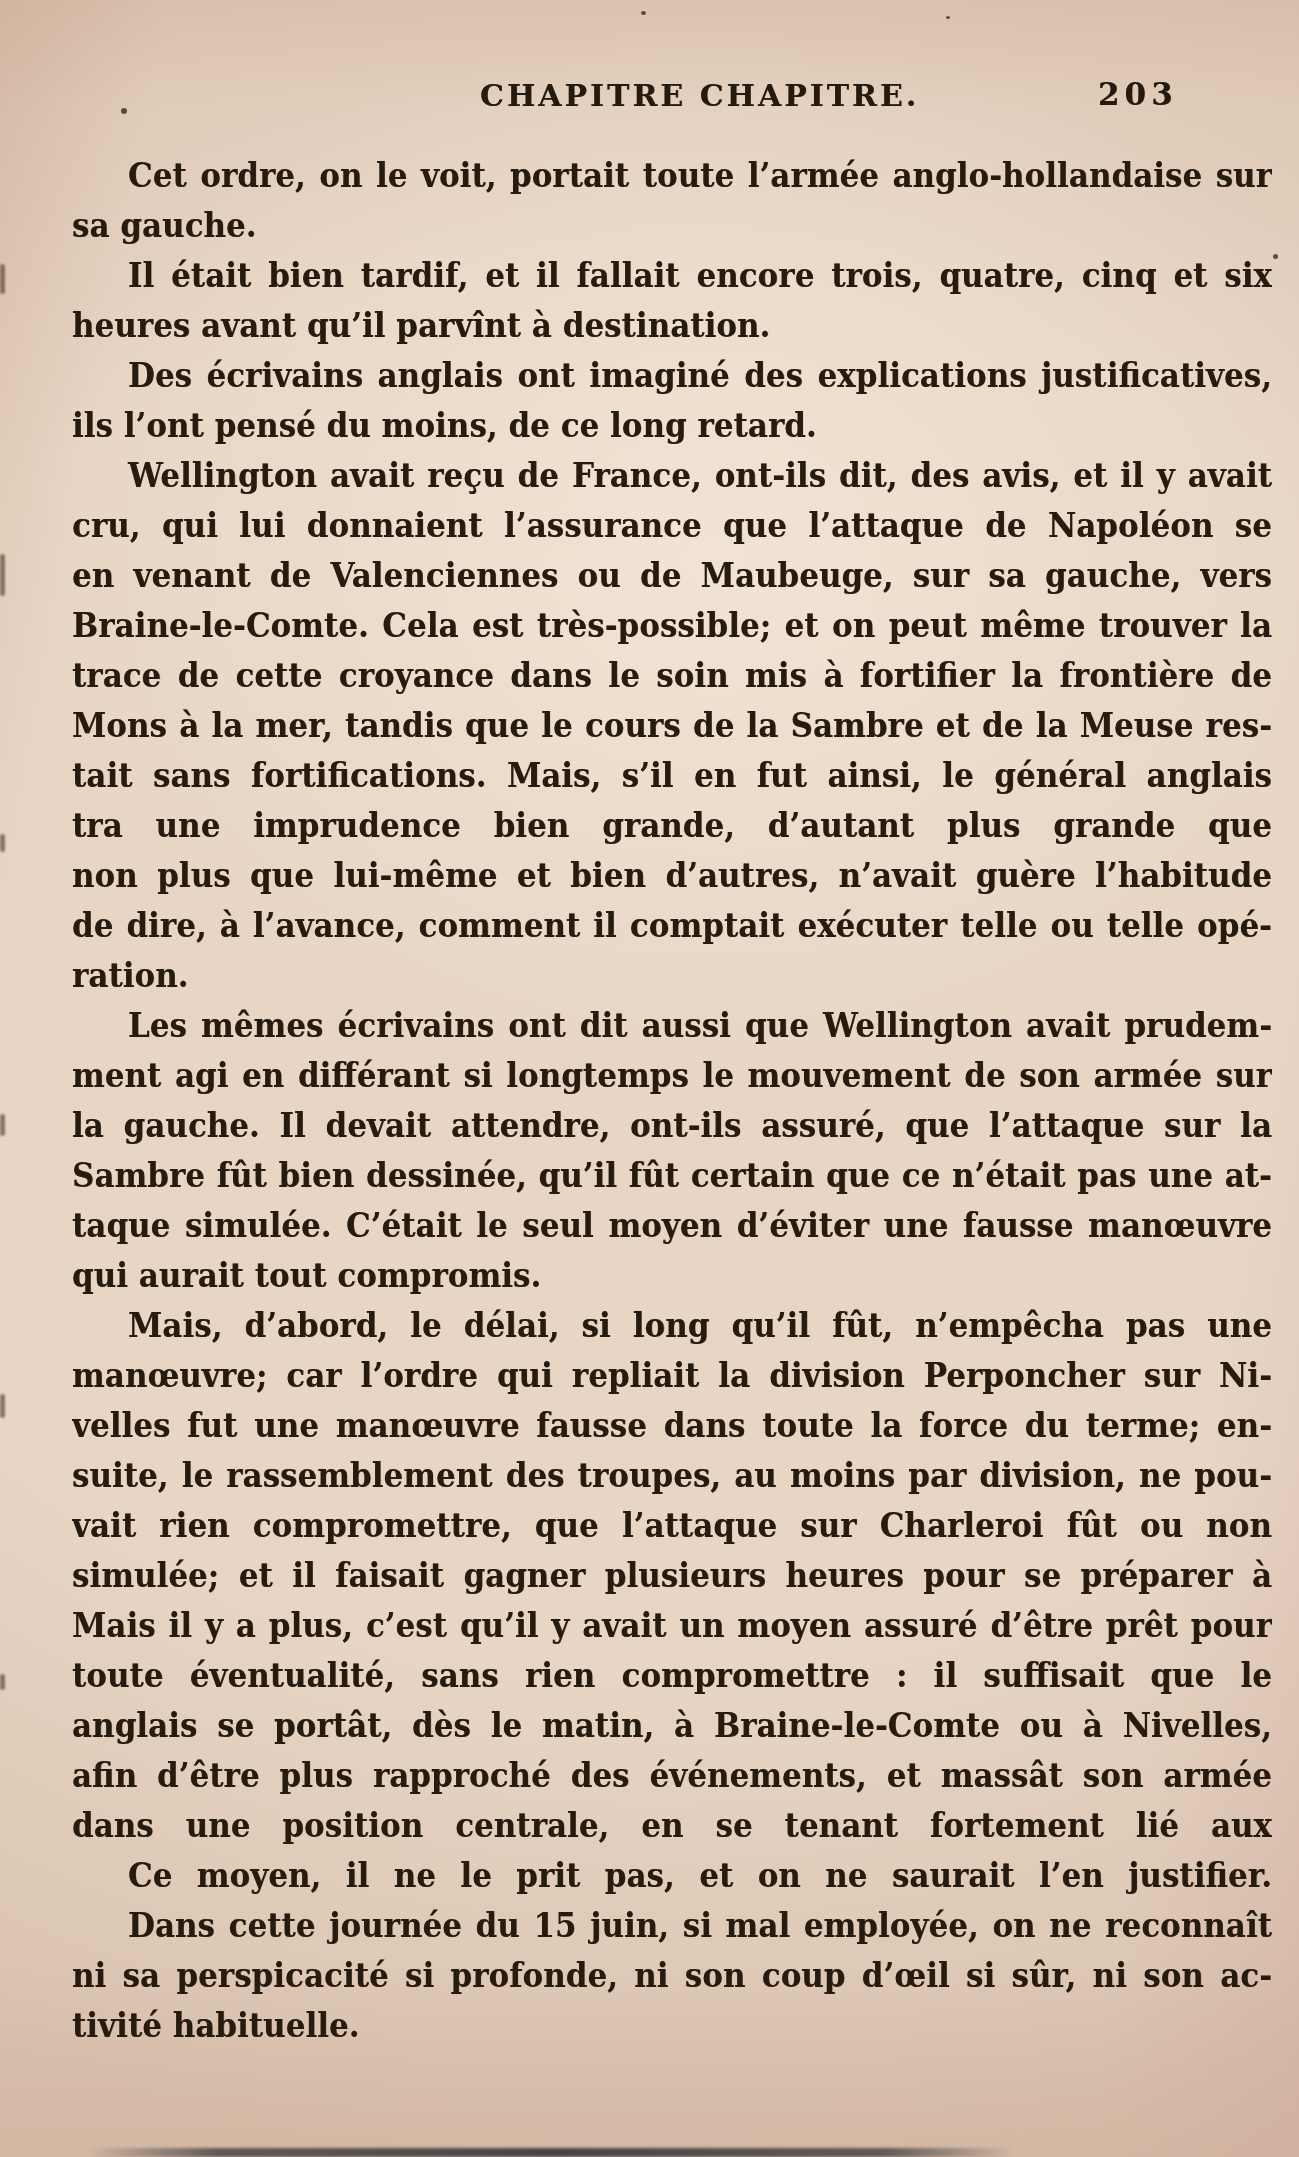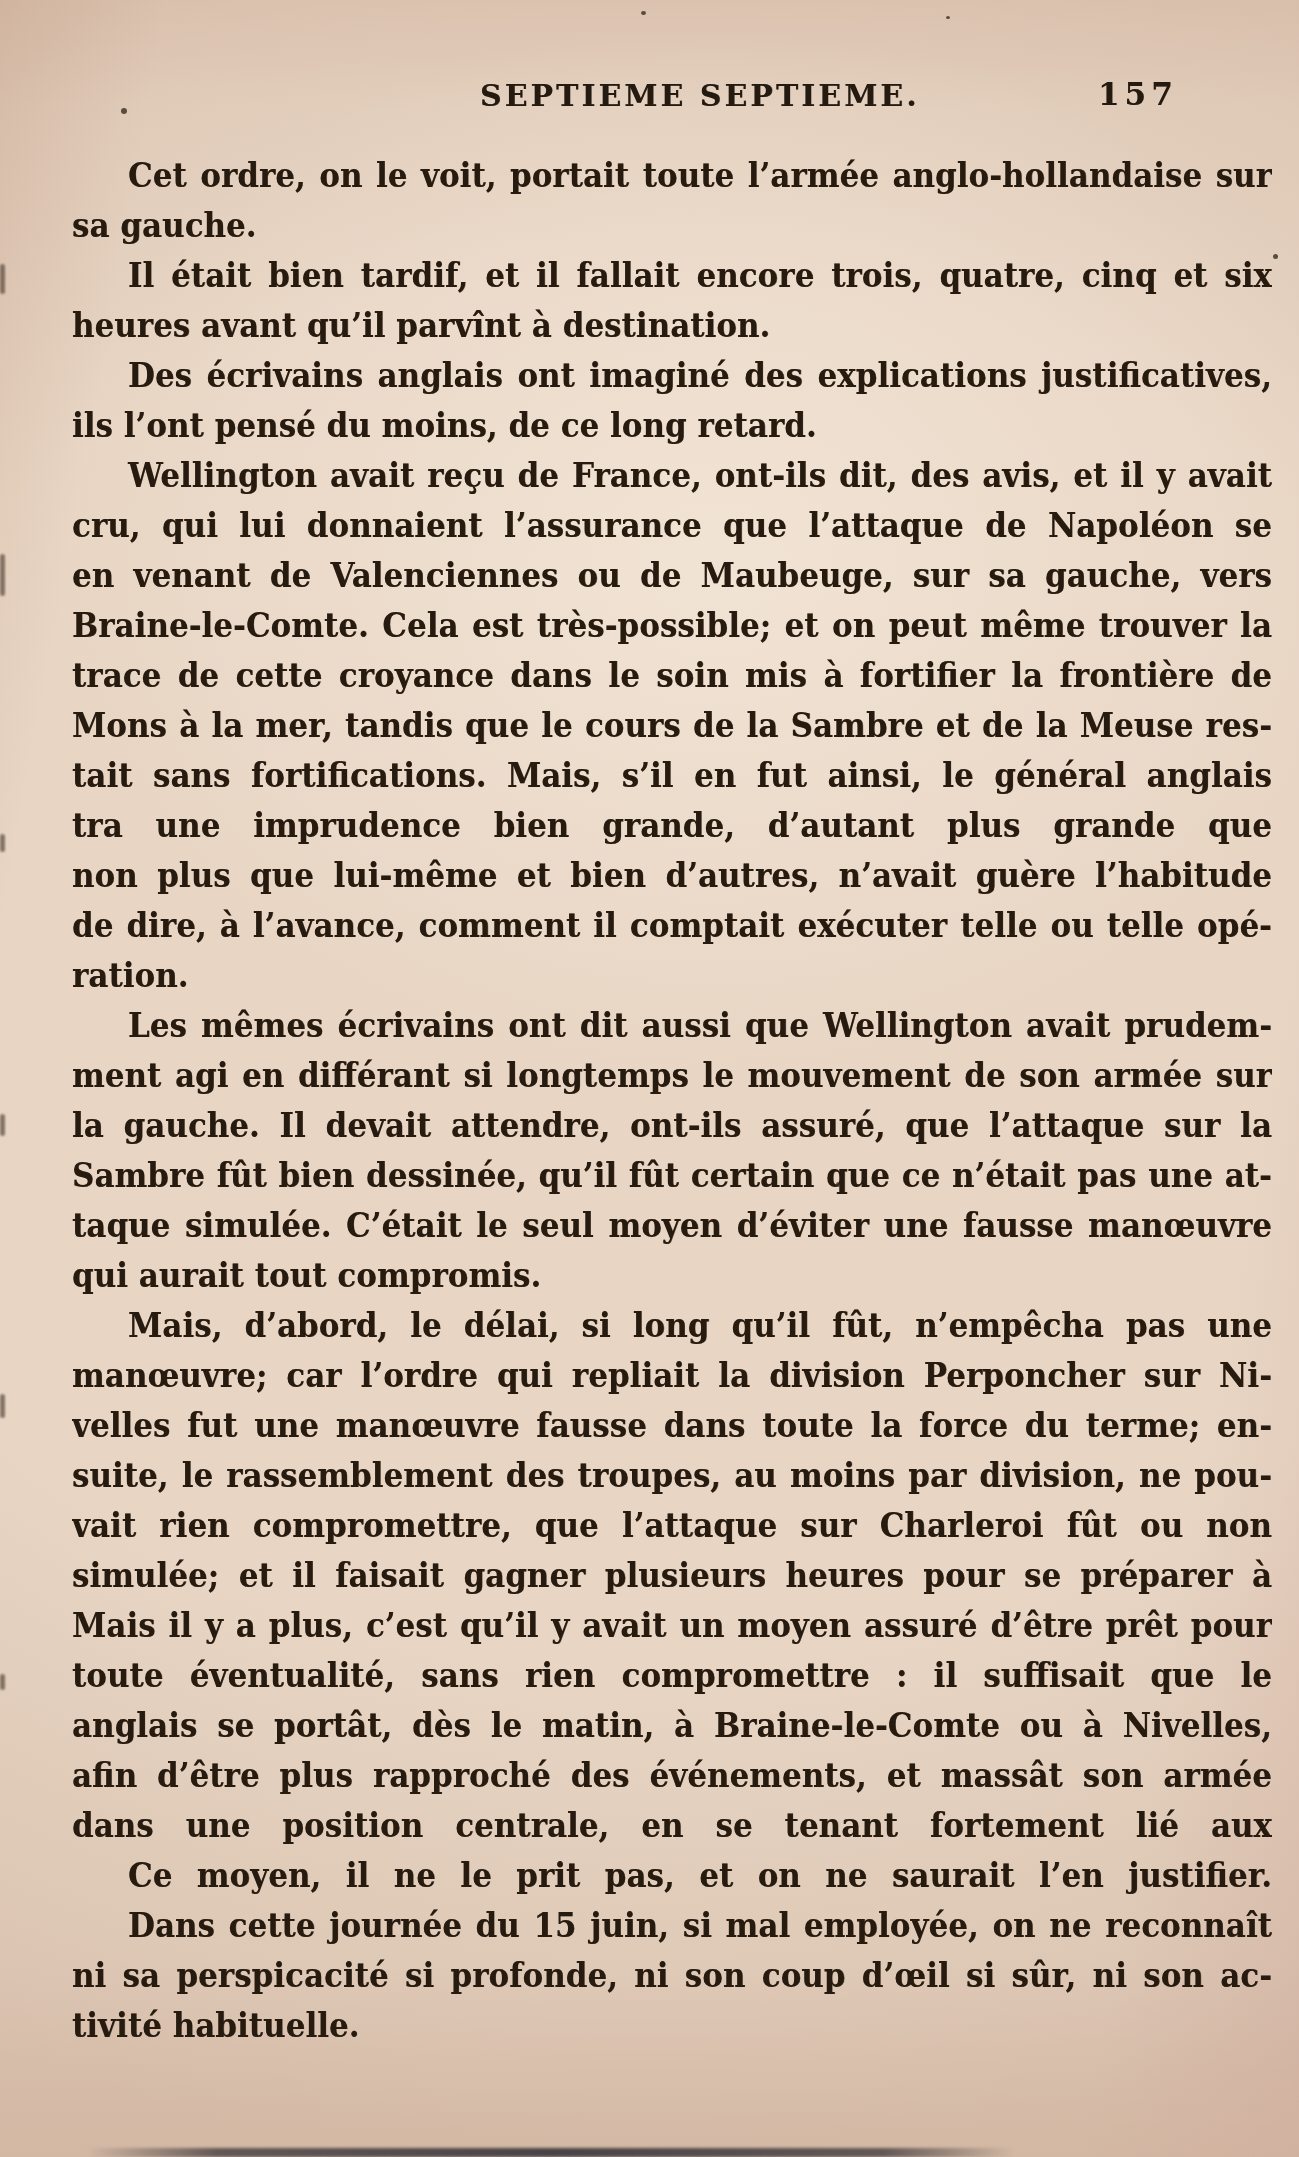--- a/index.html
+++ b/index.html
@@ -95,22 +95,22 @@
     filter: blur(1.5px);
   }
 </style>
 </head>
 <body>
 
 <div class="page">
 
   <div class="content">
     <div class="header-row">
-      <div class="chapter-title">SEPTIEME SEPTIEME.</div>
-      <div class="page-number">157</div>
+      <div class="chapter-title">CHAPITRE CHAPITRE.</div>
+      <div class="page-number">203</div>
     </div>
     <div class="page-text">
         <div class="line indent just">Cet ordre, on le voit, portait toute l’armée anglo-hollandaise sur</div>
         <div class="line">sa gauche.</div>
         <div class="line indent just">Il était bien tardif, et il fallait encore trois, quatre, cinq et six</div>
         <div class="line">heures avant qu’il parvînt à destination.</div>
         <div class="line indent just">Des écrivains anglais ont imaginé des explications justificatives,</div>
         <div class="line">ils l’ont pensé du moins, de ce long retard.</div>
         <div class="line indent just">Wellington avait reçu de France, ont-ils dit, des avis, et il y avait</div>
         <div class="line just">cru, qui lui donnaient l’assurance que l’attaque de Napoléon se ferait</div>

